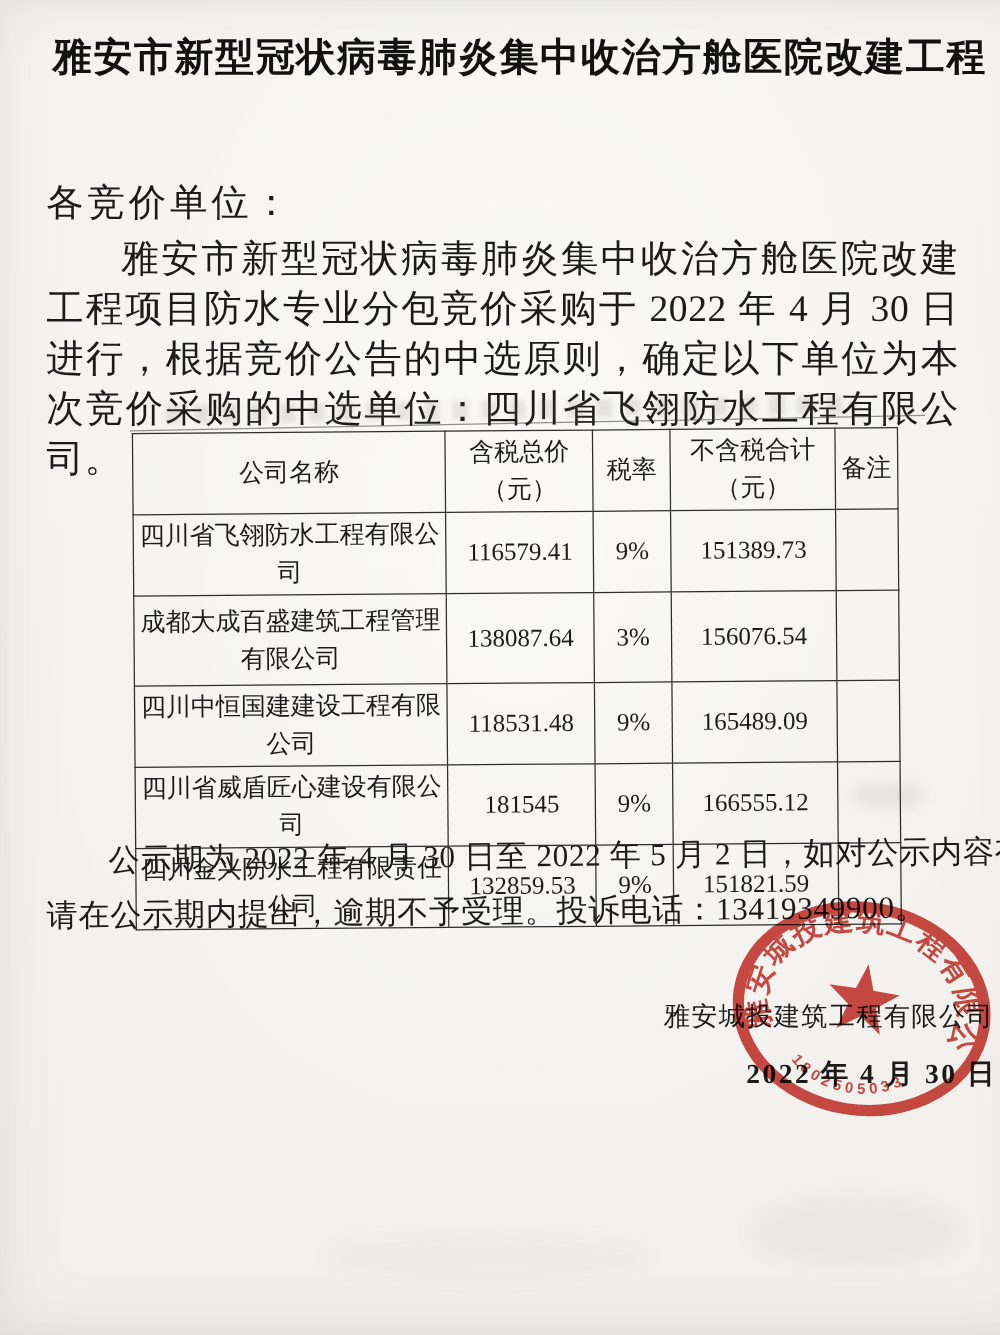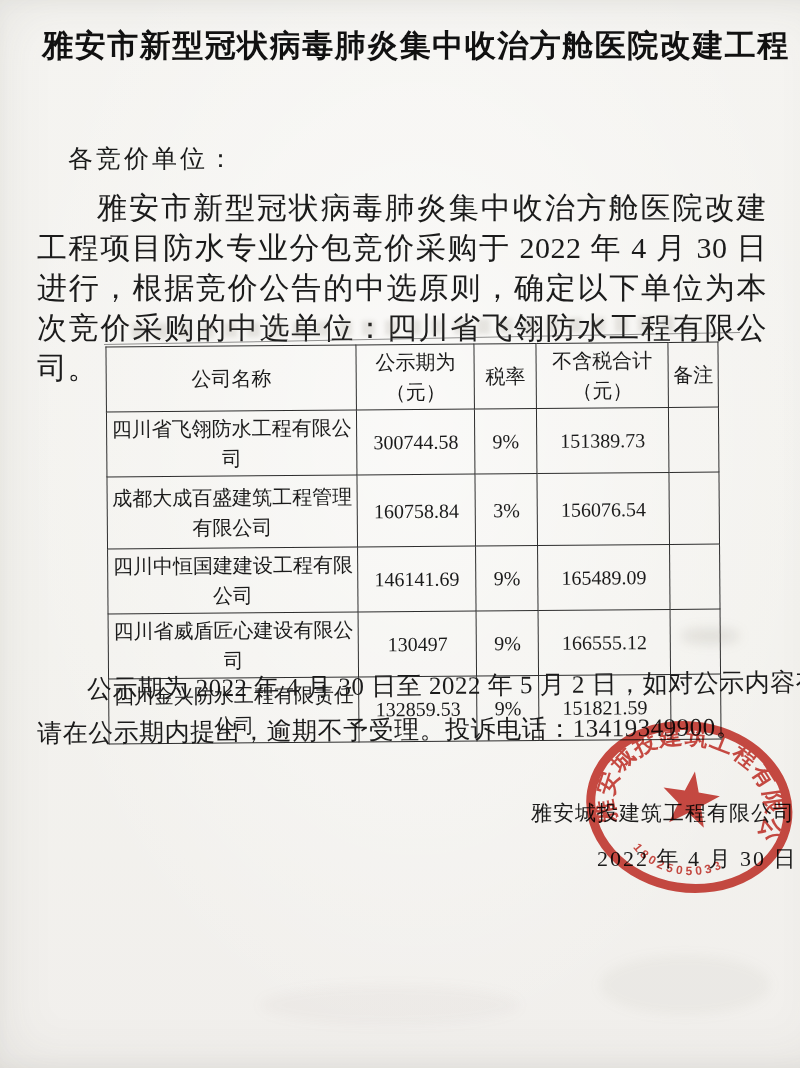--- a/index.html
+++ b/index.html
@@ -15,21 +15,21 @@
     font-family:"Liberation Serif","DejaVu Serif",serif;
     color:#1b1b1b;
     padding-left:32px;
   }
   .title{
     position:absolute;top:22px;left:0;width:100%;
     text-align:center;font-family:"Liberation Sans","DejaVu Sans",sans-serif;
     font-weight:bold;font-size:31px;line-height:48px;letter-spacing:1.5px;
     color:#111;
   }
-  .salutation{position:absolute;left:37px;top:142px;font-size:25px;letter-spacing:3px;margin-left:31px;}
+  .salutation{position:absolute;left:37px;top:142px;font-size:30px;letter-spacing:3px;}
   .para1{
     position:absolute;left:37px;top:188px;width:730px;
     font-size:30px;line-height:40px;text-indent:2em;text-align:justify;
     letter-spacing:.5px;
   }
   .ghost-strip{
     position:absolute;left:132px;top:320px;width:555px;height:15px;
     background:repeating-linear-gradient(90deg, rgba(125,118,105,.55) 0 13px, rgba(0,0,0,0) 13px 23px);
     filter:blur(2px);opacity:.28;transform:rotate(-.8deg);
   }
@@ -53,21 +53,21 @@
     transform:rotate(-.55deg);
   }
   .para2 .l1{white-space:nowrap;padding-left:50px;}
   .para2 .l2{white-space:nowrap;}
   .signature{
     position:absolute;left:531px;top:799px;
     font-size:21px;letter-spacing:1px;white-space:nowrap;
   }
   .sign-date{
     position:absolute;left:597px;top:844px;
-    font-size:22px;letter-spacing:2px;white-space:nowrap;
+    font-size:22px;letter-spacing:2px;white-space:nowrap;font-weight:bold;
   }
   .seal{
     position:absolute;left:576px;top:714px;width:226px;height:190px;
     transform:rotate(9deg);
     mix-blend-mode:multiply;opacity:.88;
   }
   .blob{position:absolute;border-radius:50%;filter:blur(6px);}
   .blob.b1{left:680px;top:628px;width:60px;height:16px;background:rgba(110,104,92,.14);}
   .blob.b2{left:600px;top:955px;width:170px;height:60px;background:rgba(120,112,98,.05);}
   .blob.b3{left:260px;top:985px;width:260px;height:40px;background:rgba(120,112,98,.04);}
@@ -92,49 +92,49 @@
     <colgroup>
       <col style="width:251px">
         <col style="width:118px">
         <col style="width:62px">
         <col style="width:132px">
         <col style="width:50px">
     </colgroup>
     <tbody>
         <tr style="height:55px">
       <th>公司名称</th>
-      <th>公示期为（元）</th>
+      <th>含税总价（元）</th>
       <th>税率</th>
       <th>不含税合计（元）</th>
       <th>备注</th>
     </tr>
     <tr style="height:46px">
       <td>四川省飞翎防水工程有限公司</td>
-      <td>300744.58</td>
+      <td>116579.41</td>
       <td>9%</td>
       <td>151389.73</td>
       <td></td>
     </tr>
     <tr style="height:72px">
       <td>成都大成百盛建筑工程管理有限公司</td>
-      <td>160758.84</td>
+      <td>138087.64</td>
       <td>3%</td>
       <td>156076.54</td>
       <td></td>
     </tr>
     <tr style="height:46px">
       <td>四川中恒国建建设工程有限公司</td>
-      <td>146141.69</td>
+      <td>118531.48</td>
       <td>9%</td>
       <td>165489.09</td>
       <td></td>
     </tr>
     <tr style="height:40px">
       <td>四川省威盾匠心建设有限公司</td>
-      <td>130497</td>
+      <td>181545</td>
       <td>9%</td>
       <td>166555.12</td>
       <td></td>
     </tr>
     <tr style="height:40px">
       <td>四川金兴防水工程有限责任公司</td>
       <td>132859.53</td>
       <td>9%</td>
       <td>151821.59</td>
       <td></td>

